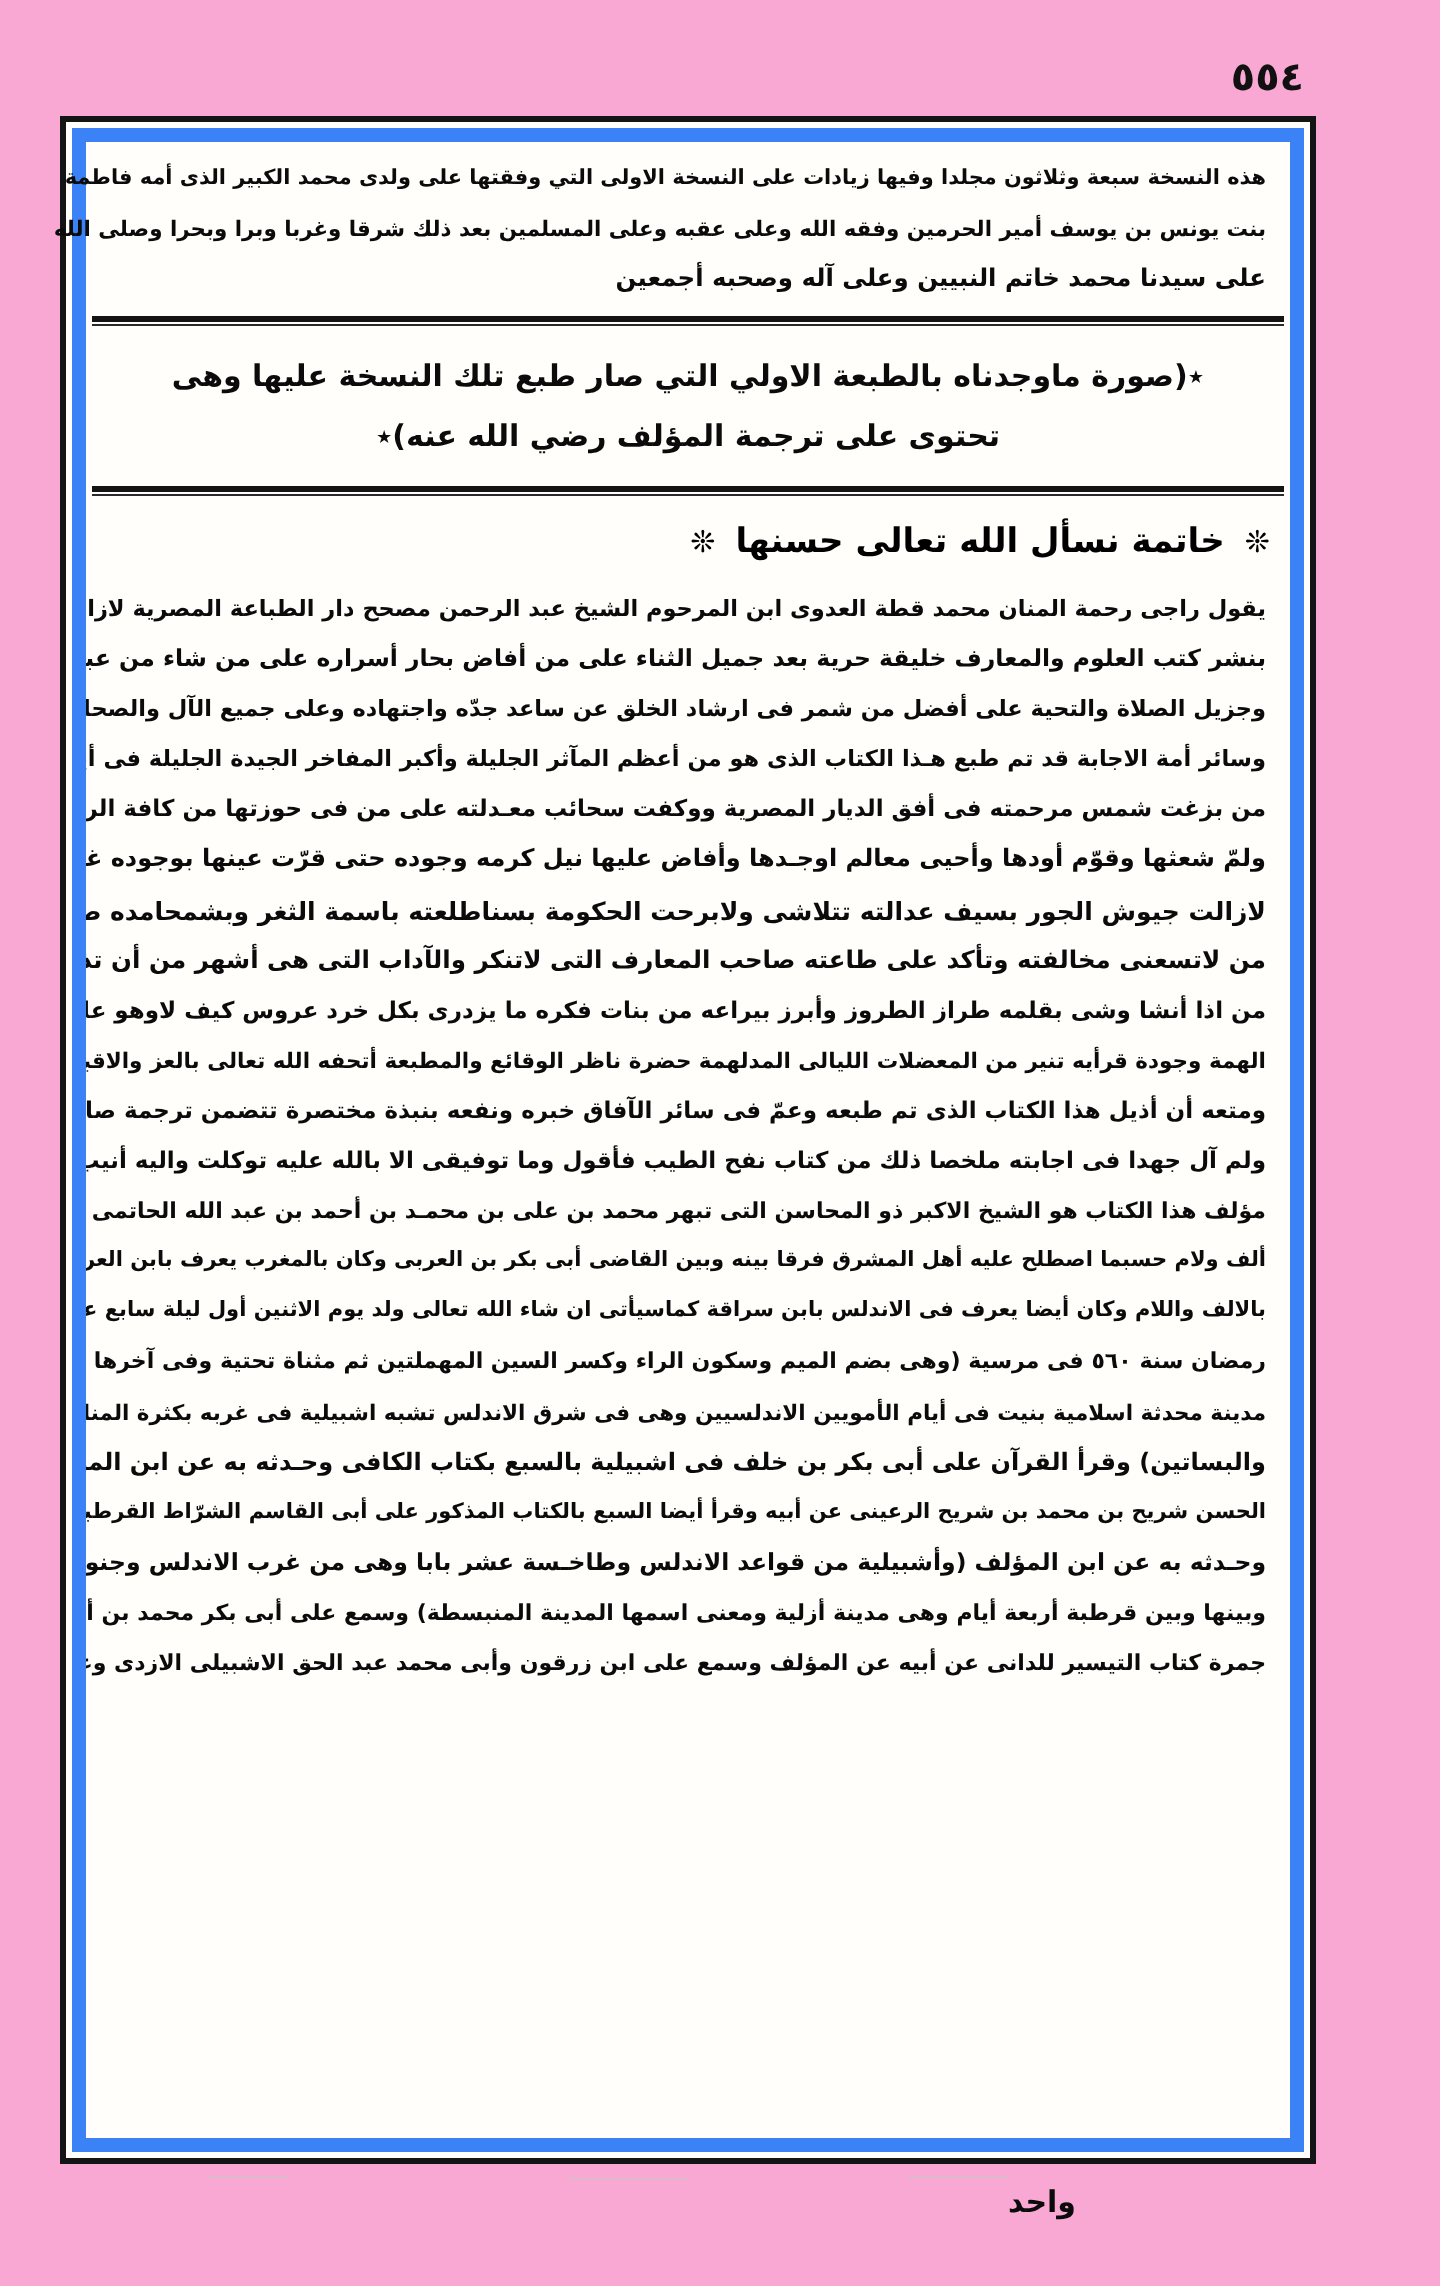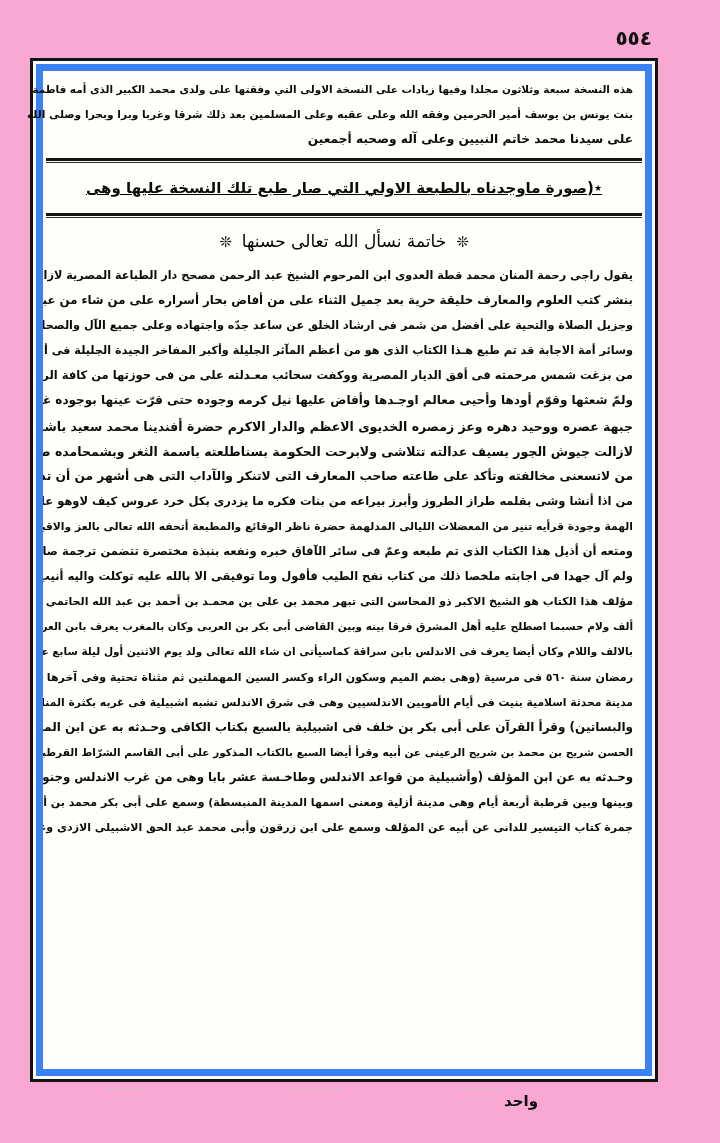--- a/index.html
+++ b/index.html
@@ -97,36 +97,35 @@
   
   #colophon .line {
     font-size: 12.2px;
     line-height: 25px;
   }
 
   
   #note-box {
     padding-top: 10px;
     padding-bottom: 10px;
-    text-decoration: underline;
   }
   #note-box .line {
     font-size: 15px;
     line-height: 30px;
     text-align: center;
     text-align-last: center;
     font-weight: 600;
   }
 
   
   .heading {
-    text-align: center;
+    text-align: right;
     font-size: 17px;
     line-height: 30px;
-    font-weight: 400;
+    font-weight: 700;
     padding: 8px 0 4px 0;
     direction: rtl;
     white-space: nowrap;
   }
   .heading .star {
     display: inline-block;
     margin: 0 10px;
     font-size: 15px;
   }
 
@@ -183,39 +182,39 @@
         <div class="line right">على سيدنا محمد خاتم النبيين وعلى آله وصحبه أجمعين</div>
       </div>
 
       <div class="rule-group">
         <div class="rule-thick"></div>
         <div class="rule-thin"></div>
       </div>
 
       <div class="section" id="note-box">
         <div class="line center">٭(صورة ماوجدناه بالطبعة الاولي التي صار طبع تلك النسخة عليها وهى</div>
+        <div class="line center">تحتوى على ترجمة المؤلف رضي الله عنه)٭</div>
       </div>
 
       <div class="rule-group">
         <div class="rule-thick"></div>
         <div class="rule-thin"></div>
       </div>
 
       <div class="heading">
         <span class="star">❊</span><span>خاتمة نسأل الله تعالى حسنها</span><span class="star">❊</span>
       </div>
 
       <div id="body-text">
         <div class="line" style="font-size: 11.25px;">يقول راجى رحمة المنان محمد قطة العدوى ابن المرحوم الشيخ عبد الرحمن مصحح دار الطباعة المصرية لازالت</div>
         <div class="line" style="font-size: 11.75px;">بنشر كتب العلوم والمعارف خليقة حرية بعد جميل الثناء على من أفاض بحار أسراره على من شاء من عباده</div>
         <div class="line" style="font-size: 11.25px;">وجزيل الصلاة والتحية على أفضل من شمر فى ارشاد الخلق عن ساعد جدّه واجتهاده وعلى جميع الآل والصحابة</div>
         <div class="line" style="font-size: 11.25px;">وسائر أمة الاجابة قد تم طبع هـذا الكتاب الذى هو من أعظم المآثر الجليلة وأكبر المفاخر الجيدة الجليلة فى أيام</div>
         <div class="line" style="font-size: 11.5px;">من بزغت شمس مرحمته فى أفق الديار المصرية ووكفت سحائب معـدلته على من فى حوزتها من كافة الرعية</div>
         <div class="line" style="font-size: 12px;">ولمّ شعثها وقوّم أودها وأحيى معالم اوجـدها وأفاض عليها نيل كرمه وجوده حتى قرّت عينها بوجوده غرّة</div>
-        <div class="line">جبهة عصره ووحيد دهره وعز زمصره الخديوى الاعظم والدار الاكرم حضرة أفندينا محمد سعيد باشا</div>
         <div class="line">لازالت جيوش الجور بسيف عدالته تتلاشى ولابرحت الحكومة بسناطلعته باسمة الثغر وبشمحامده طيبة</div>
         <div class="line" style="font-size: 12.25px;">من لاتسعنى مخالفته وتأكد على طاعته صاحب المعارف التى لاتنكر والآداب التى هى أشهر من أن تذكر</div>
         <div class="line" style="font-size: 11.5px;">من اذا أنشا وشى بقلمه طراز الطروز وأبرز بيراعه من بنات فكره ما يزدرى بكل خرد عروس كيف لاوهو على</div>
         <div class="line" style="font-size: 10.75px;">الهمة وجودة قرأيه تنير من المعضلات الليالى المدلهمة حضرة ناظر الوقائع والمطبعة أتحفه الله تعالى بالعز والاقبال</div>
         <div class="line" style="font-size: 11.5px;">ومتعه أن أذيل هذا الكتاب الذى تم طبعه وعمّ فى سائر الآفاق خبره ونفعه بنبذة مختصرة تتضمن ترجمة صاحبه</div>
         <div class="line" style="font-size: 11.5px;">ولم آل جهدا فى اجابته ملخصا ذلك من كتاب نفح الطيب فأقول وما توفيقى الا بالله عليه توكلت واليه أنيب ان</div>
         <div class="line" style="font-size: 11px;">مؤلف هذا الكتاب هو الشيخ الاكبر ذو المحاسن التى تبهر محمد بن على بن محمـد بن أحمد بن عبد الله الحاتمى من</div>
         <div class="line" style="font-size: 10.5px;">ألف ولام حسبما اصطلح عليه أهل المشرق فرقا بينه وبين القاضى أبى بكر بن العربى وكان بالمغرب يعرف بابن العربى</div>
         <div class="line" style="font-size: 10.5px;">بالالف واللام وكان أيضا يعرف فى الاندلس بابن سراقة كماسيأتى ان شاء الله تعالى ولد يوم الاثنين أول ليلة سابع عشر</div>
         <div class="line" style="font-size: 11px;">رمضان سنة ٥٦٠ فى مرسية (وهى بضم الميم وسكون الراء وكسر السين المهملتين ثم مثناة تحتية وفى آخرها هاء</div>

